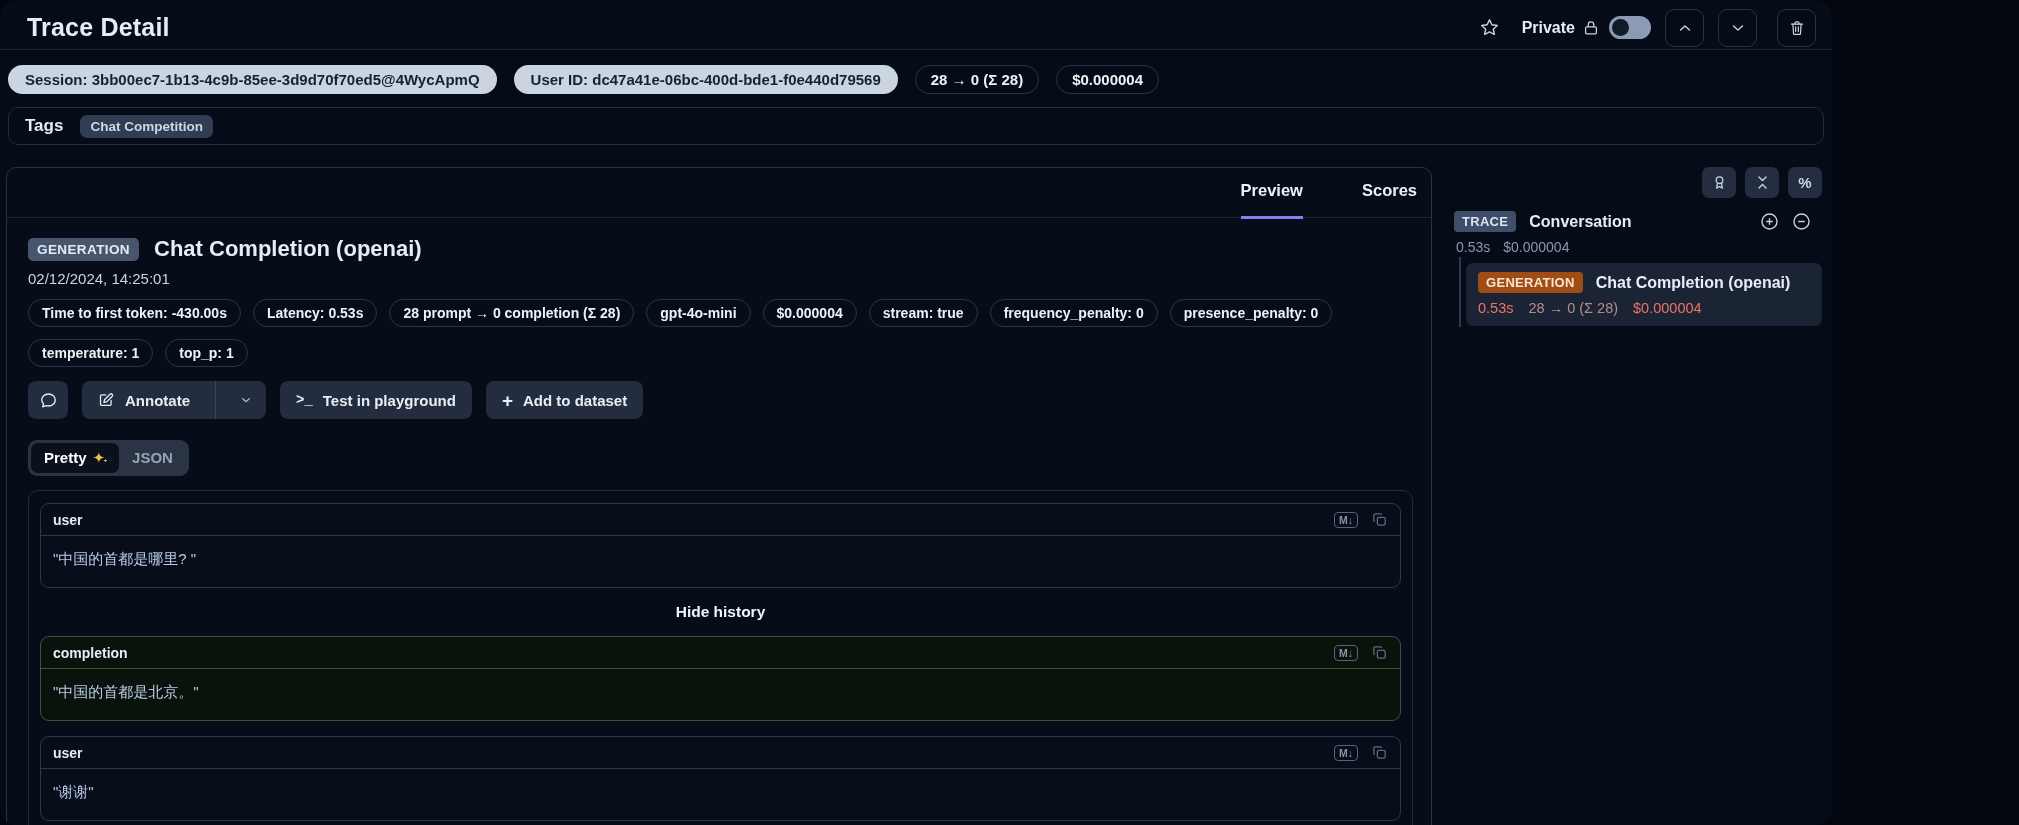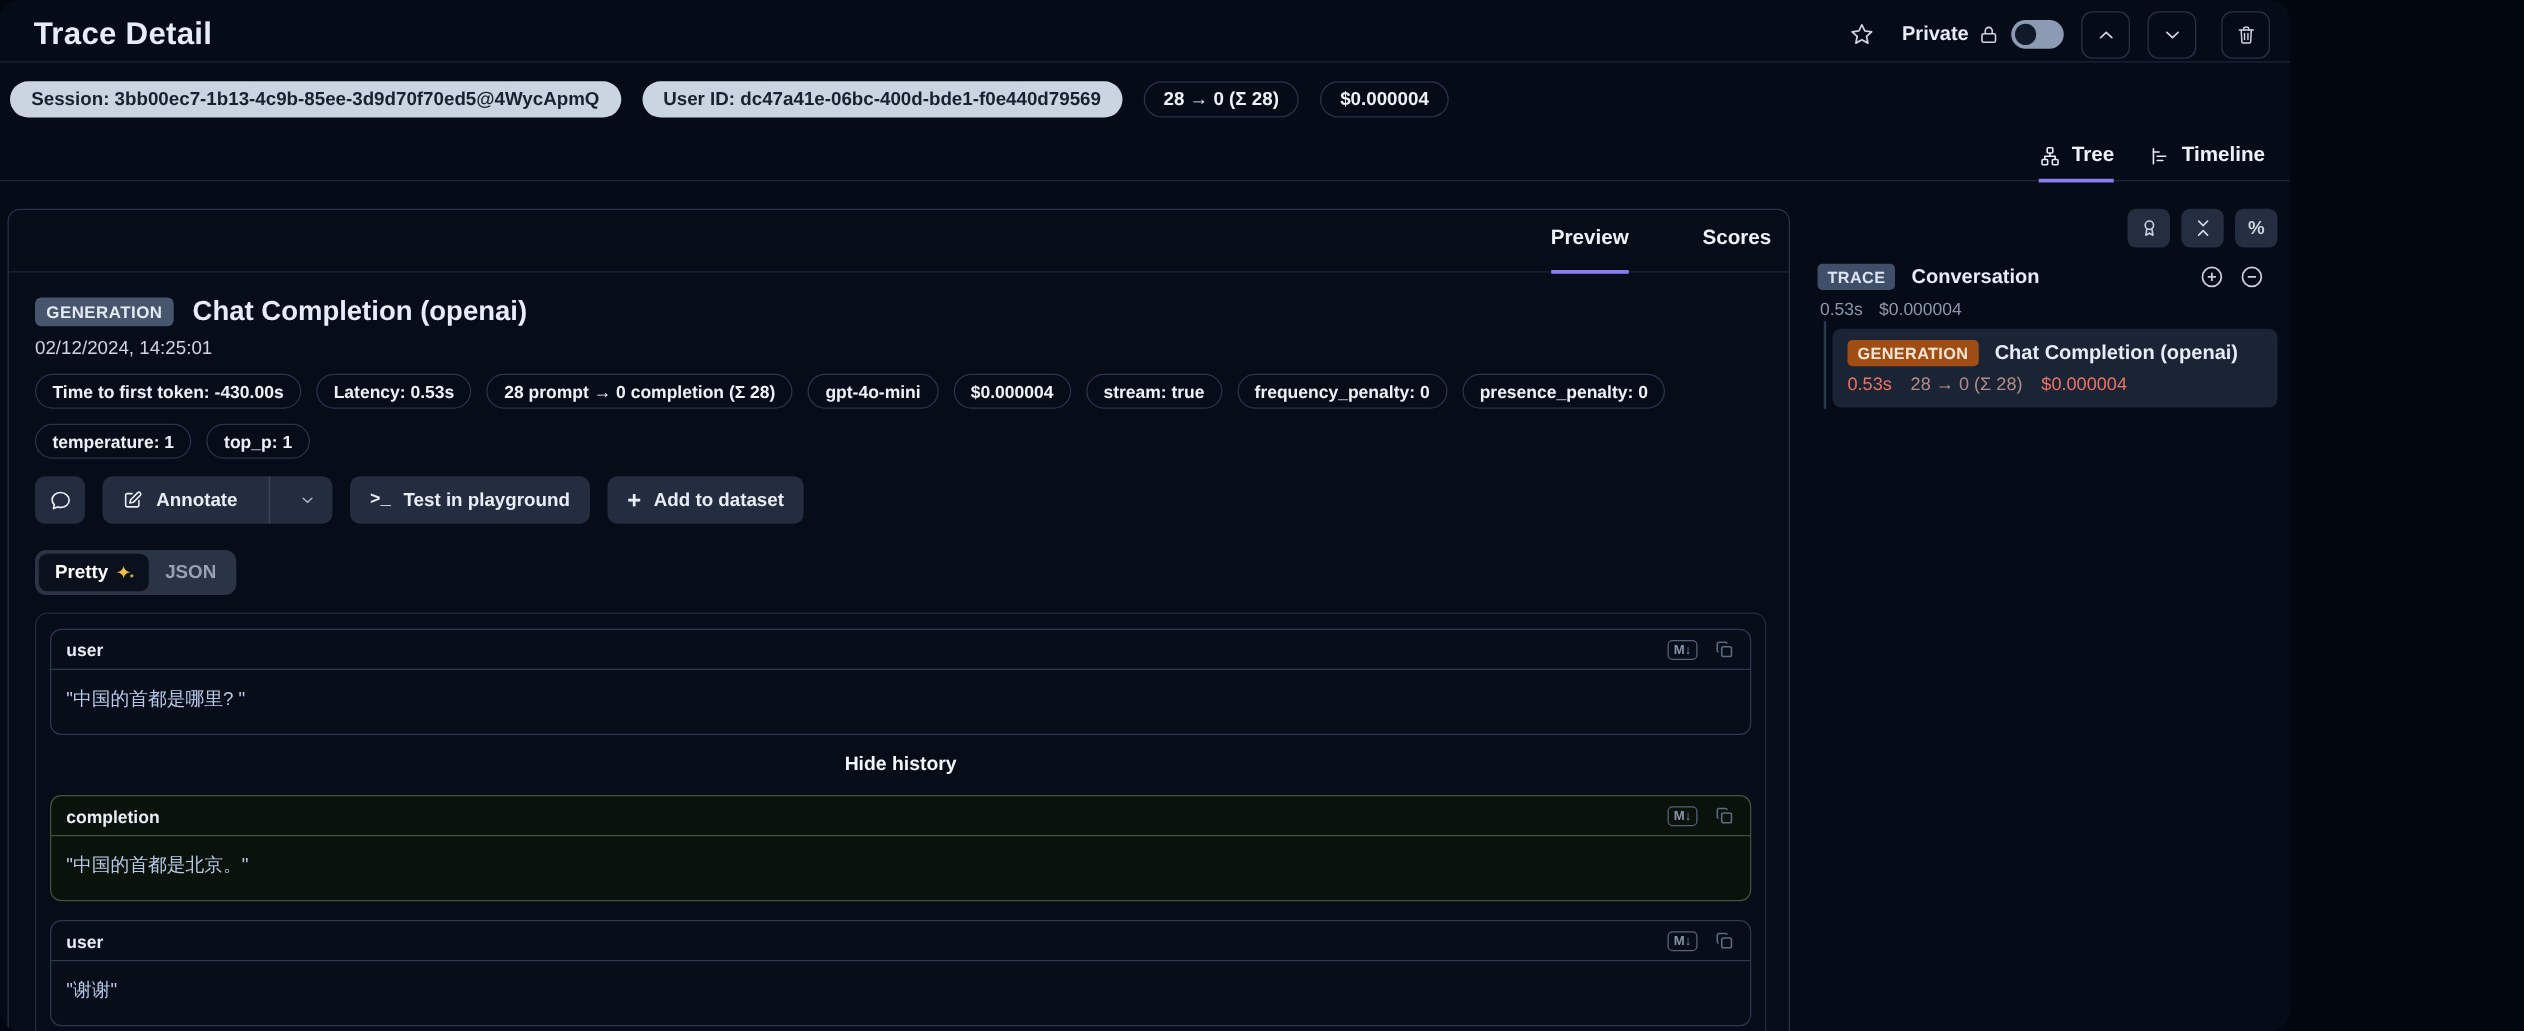--- a/index.html
+++ b/index.html
@@ -182,43 +182,25 @@
     </div>
   </div>
 
   <div class="badges-row">
     <span class="pill-light">Session: 3bb00ec7-1b13-4c9b-85ee-3d9d70f70ed5@4WycApmQ</span>
     <span class="pill-light">User ID: dc47a41e-06bc-400d-bde1-f0e440d79569</span>
     <span class="pill-outline">28 → 0 (Σ 28)</span>
     <span class="pill-outline">$0.000004</span>
   </div>
 
-
-  <div class="view-tabs-row">
-    <button class="view-tab active">
-      <span>
-        <svg width="18" height="18" viewBox="0 0 24 24" fill="none" stroke="#e7edf6" stroke-width="1.7" stroke-linejoin="round">
-            <rect x="9" y="3" width="6" height="5.5" rx="1"></rect>
-            <rect x="3.5" y="15.5" width="6" height="5.5" rx="1"></rect>
-            <rect x="14.5" y="15.5" width="6" height="5.5" rx="1"></rect>
-            <path d="M12 8.5v3.5M6.5 15.5V12h11v3.5"></path>
-          </svg>
-      </span>
-      <span>Tree</span>
-    </button>
-    <button class="view-tab">
-      <span>
-        <svg width="18" height="18" viewBox="0 0 24 24" fill="none" stroke="#e7edf6" stroke-width="1.7" stroke-linecap="round">
-            <path d="M5 4v16"></path>
-            <path d="M5 7.5h6M9 12h9M9 16.5h6"></path>
-          </svg>
-      </span>
-      <span>Timeline</span>
-    </button>
+  <div class="tags-bar">
+    <span class="tags-label">Tags</span>
+    <span class="tag-chip">Chat Competition</span>
   </div>
+
 
   <div class="main">
 
     <section class="left-panel">
       <div class="panel-tabs">
         <button class="panel-tab active">Preview</button>
         <button class="panel-tab">Scores</button>
       </div>
 
       <div class="panel-content">

